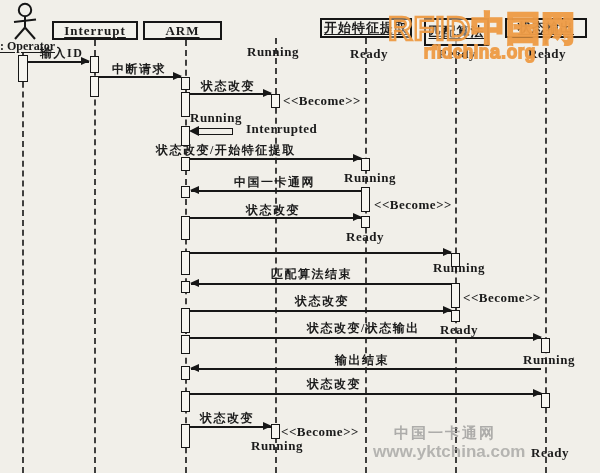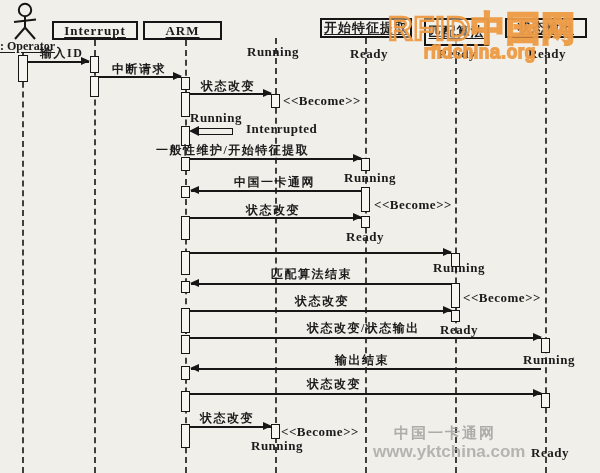--- a/index.html
+++ b/index.html
@@ -164,21 +164,21 @@
   <div class="arrow" style="left:190px;top:426px;width:81px">
       <i class="ah r"></i>
     </div>
 
   <div class="lbl cn" style="left:40px;top:45px">输入ID</div>
   <div class="lbl cn" style="left:112px;top:61px">中断请求</div>
   <div class="lbl cn" style="left:201px;top:78px">状态改变</div>
   <div class="lbl en" style="left:283px;top:93px">&lt;&lt;Become&gt;&gt;</div>
   <div class="lbl en" style="left:190px;top:110px">Running</div>
   <div class="lbl en" style="left:246px;top:121px">Interrupted</div>
-  <div class="lbl cn" style="left:156px;top:142px">一般性维护/开始特征提取</div>
+  <div class="lbl cn" style="left:156px;top:142px">状态改变/开始特征提取</div>
   <div class="lbl en" style="left:344px;top:170px">Running</div>
   <div class="lbl cn" style="left:234px;top:174px">中国一卡通网</div>
   <div class="lbl en" style="left:374px;top:197px">&lt;&lt;Become&gt;&gt;</div>
   <div class="lbl cn" style="left:246px;top:202px">状态改变</div>
   <div class="lbl en" style="left:346px;top:229px">Ready</div>
   <div class="lbl en" style="left:433px;top:260px">Running</div>
   <div class="lbl cn" style="left:271px;top:266px">匹配算法结束</div>
   <div class="lbl en" style="left:463px;top:290px">&lt;&lt;Become&gt;&gt;</div>
   <div class="lbl cn" style="left:295px;top:293px">状态改变</div>
   <div class="lbl en" style="left:440px;top:322px">Ready</div>

